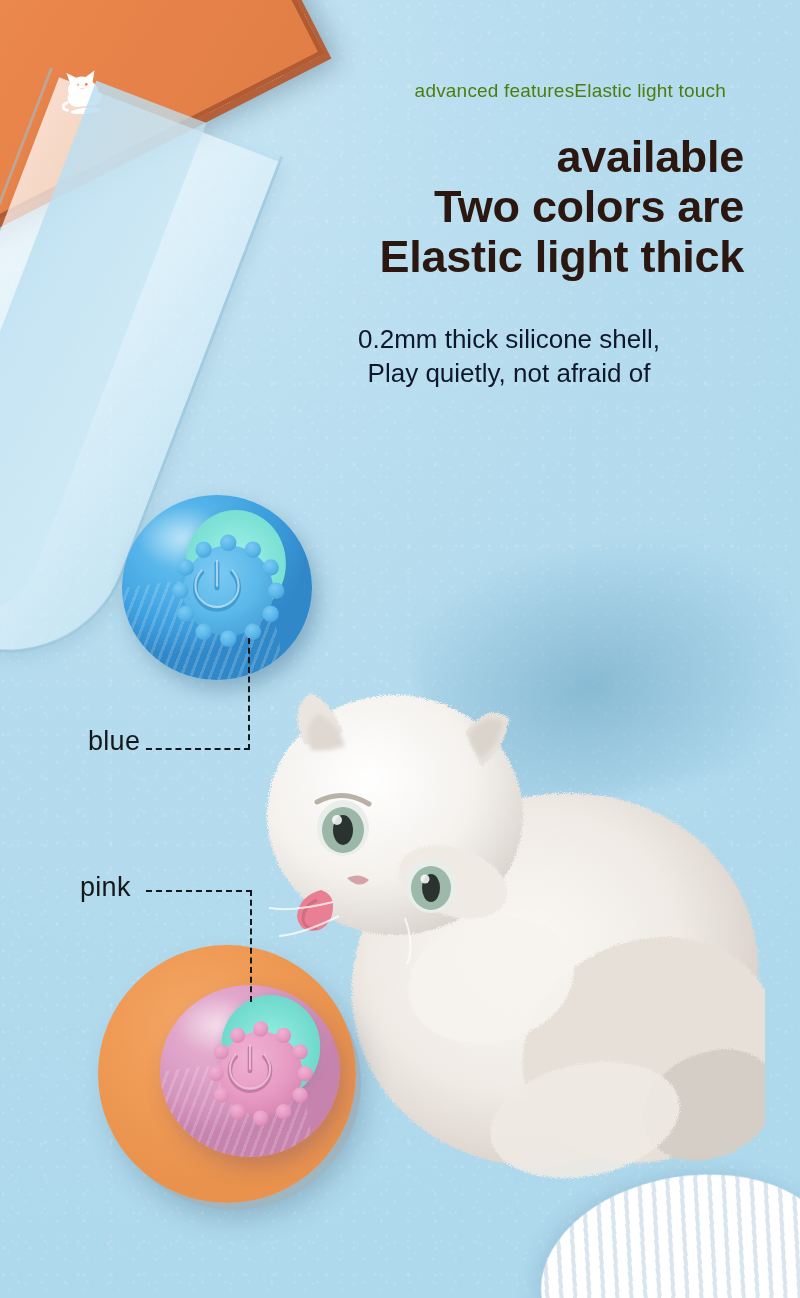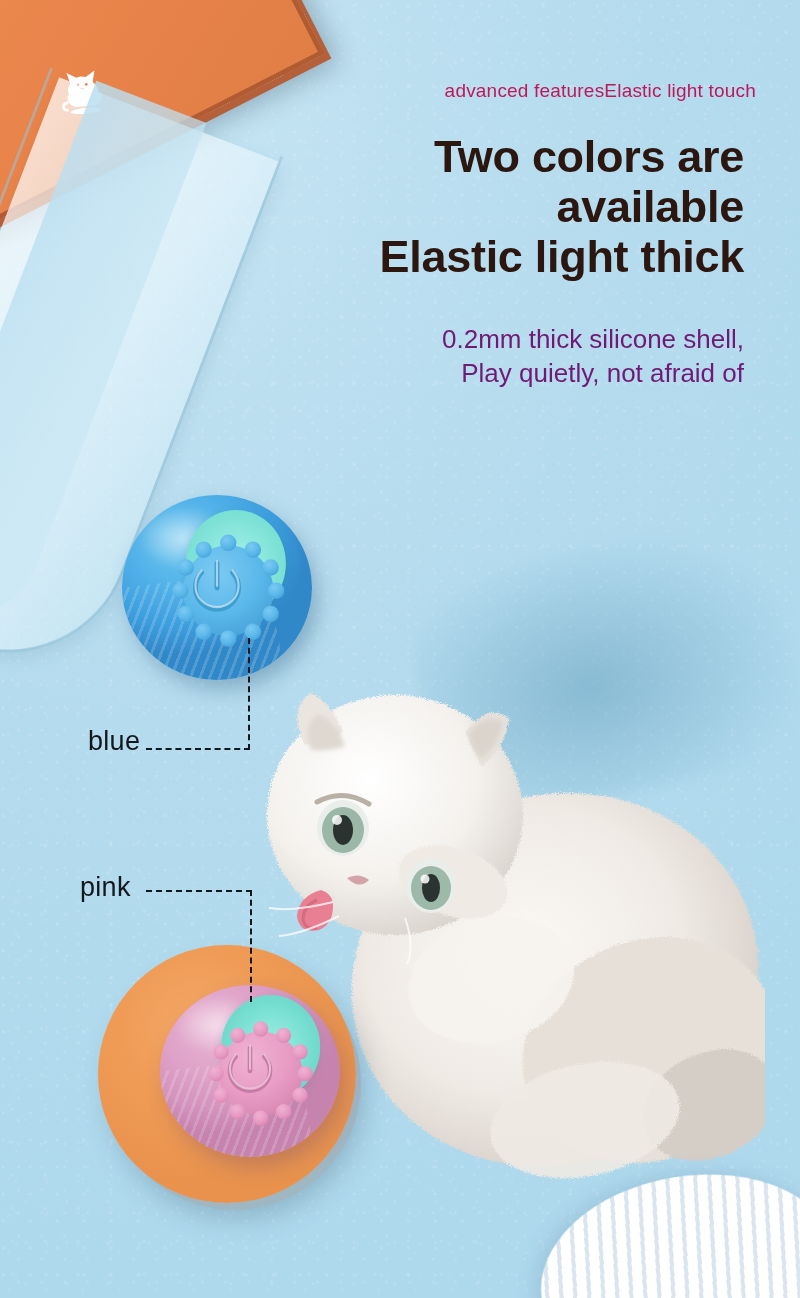--- a/index.html
+++ b/index.html
@@ -228,44 +228,44 @@
   }
   .dash-v{
     position:absolute;
     width:0;
     border-left:2px dashed #13181d;
   }
 
   
   .eyebrow{
     position:absolute;
-    right:44px; top:80px;
+    right:74px; top:80px;
     font-size:19px;
-    color:#be185d;
+    color:#4d7c0f;
     letter-spacing:.2px;
     white-space:nowrap;
     text-align:right;
   }
   .headline{
     position:absolute;
     right:56px; top:132px;
     width:520px;
     text-align:right;
     color:#2c1710;
     font-weight:bold;
     font-size:45px;
     line-height:50px;
     letter-spacing:-.3px;
   }
   .subcopy{
     position:absolute;
     right:56px; top:322px;
     width:470px;
-    text-align:right;
-    color:#701a75;
+    text-align:center;
+    color:#0f172a;
     font-size:26px;
     line-height:34px;
   }
 </style>
 </head>
 <body>
 
 <div id="poster">
 
   <div class="bg-surface"></div>
@@ -466,22 +466,22 @@
 
   <div class="callout-label" style="left:80px; top:872px;">pink</div>
   <div class="dash-h" style="left:146px; top:890px; width:106px;"></div>
   <div class="dash-v" style="left:250px; top:890px; height:112px;"></div>
 
   <div class="bowl"></div>
 
   <div class="eyebrow">advanced featuresElastic light touch</div>
 
   <div class="headline">
+    <div>available</div>
     <div>Two colors are</div>
-    <div>available</div>
     <div>Elastic light thick</div>
   </div>
 
   <div class="subcopy">
     <div>0.2mm thick silicone shell,</div>
     <div>Play quietly, not afraid of</div>
   </div>
 
 </div>
 

